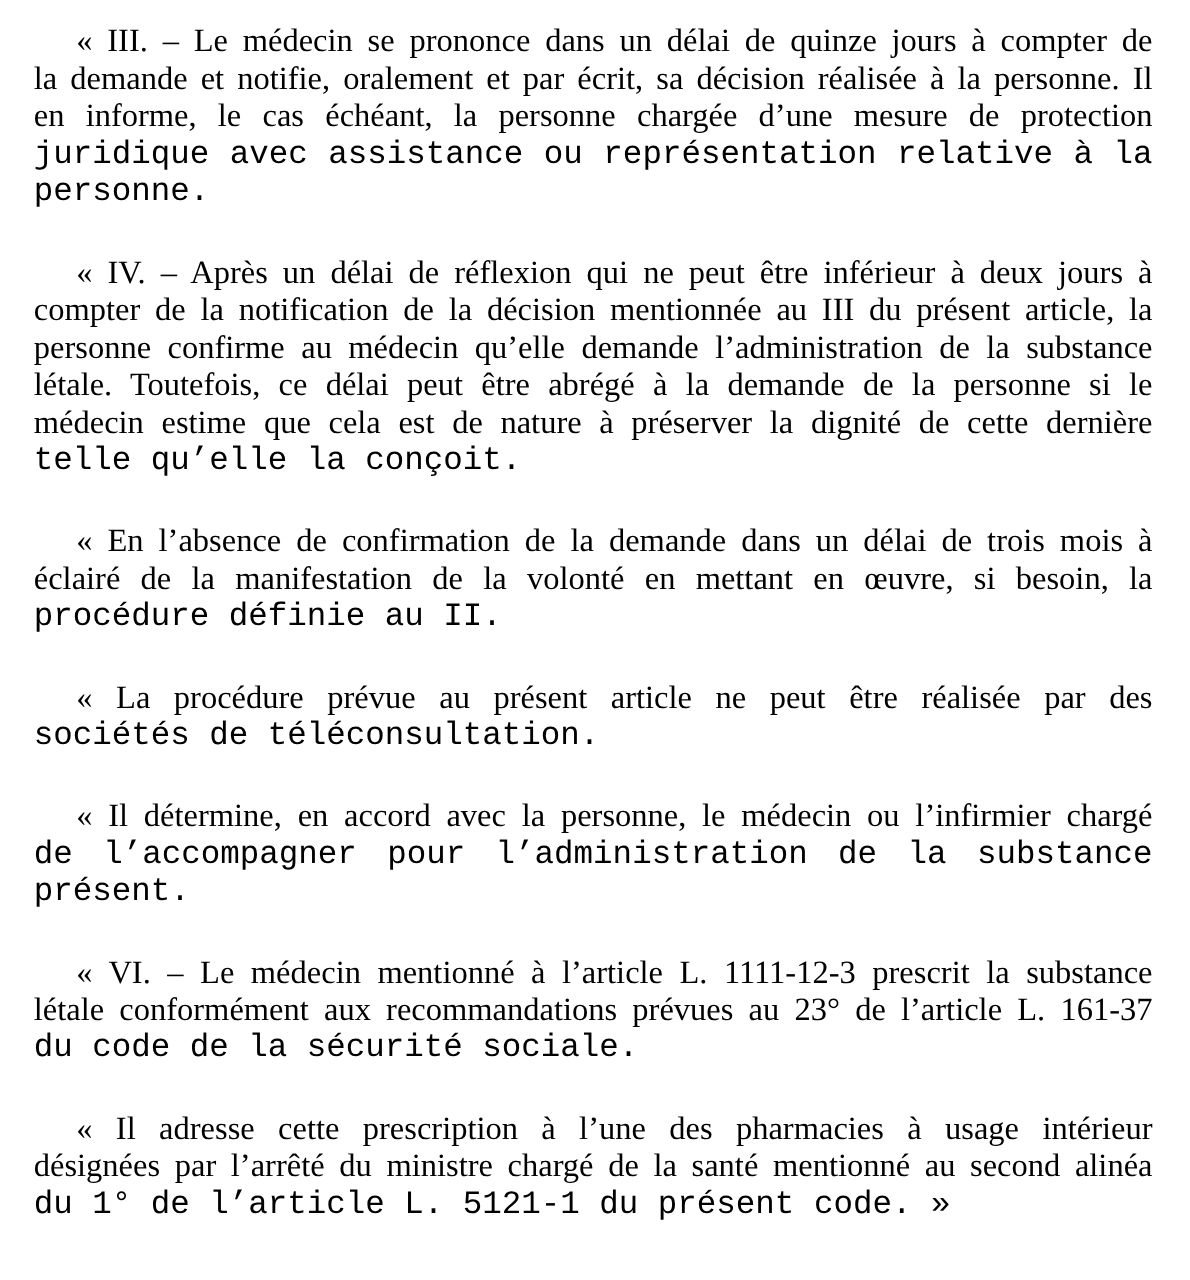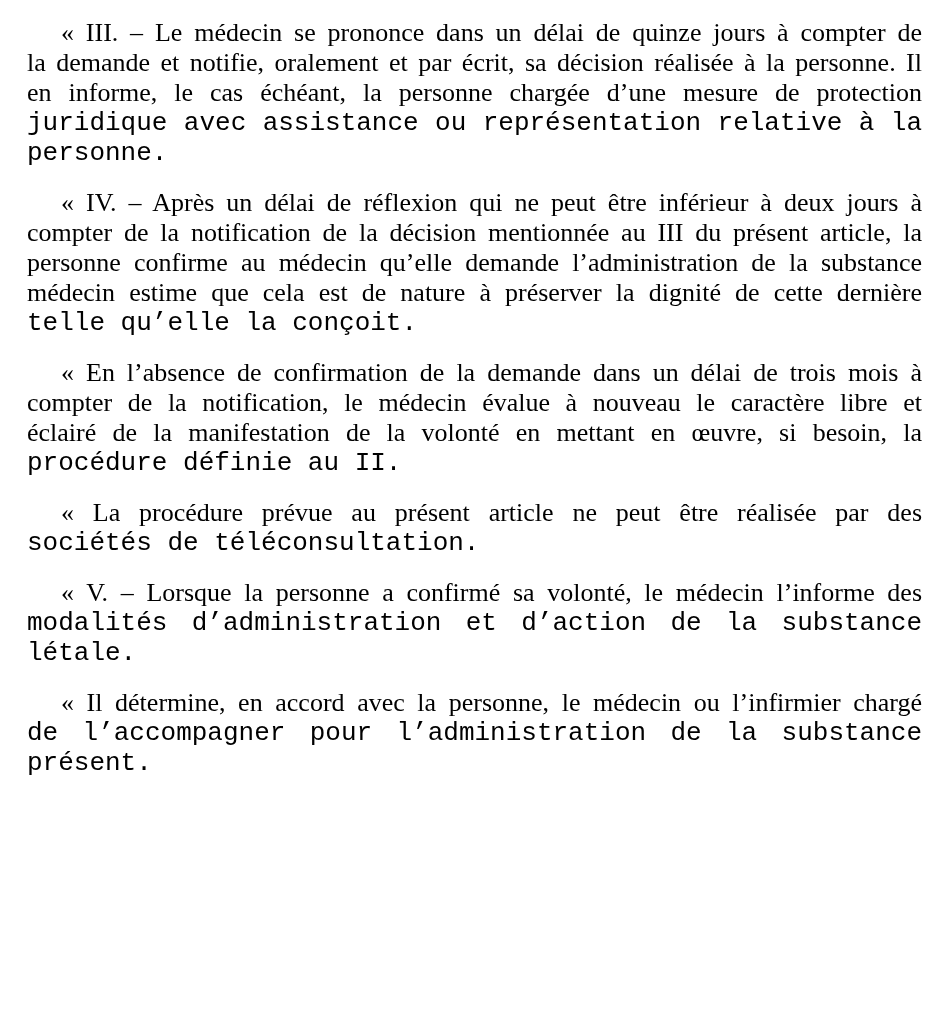--- a/index.html
+++ b/index.html
@@ -14,21 +14,21 @@
     font-family: "Liberation Serif", "DejaVu Serif", serif;
     font-size: 26px;
     line-height: 30px;
     color: #000000;
     -webkit-font-smoothing: antialiased;
   }
   .page {
     padding: 18px 30px 16px 27px; 
   }
   .para + .para {
-    margin-top: 20px;
+    margin-top: 35px;
   }
   .line {
     text-align: justify;
     text-align-last: justify;
   }
   .line.first {
     padding-left: 34px; 
   }
   .line.last {
     text-align-last: left;
@@ -44,41 +44,47 @@
     <div class="line first">« III. – Le médecin se prononce dans un délai de quinze jours à compter de</div>
     <div class="line">la demande et notifie, oralement et par écrit, sa décision réalisée à la personne. Il</div>
     <div class="line">en informe, le cas échéant, la personne chargée d’une mesure de protection</div>
     <div class="line last">juridique avec assistance ou représentation relative à la personne.</div>
   </div>
 
   <div class="para">
     <div class="line first">« IV. – Après un délai de réflexion qui ne peut être inférieur à deux jours à</div>
     <div class="line">compter de la notification de la décision mentionnée au III du présent article, la</div>
     <div class="line">personne confirme au médecin qu’elle demande l’administration de la substance</div>
+    <div class="line">létale. Toutefois, ce délai peut être abrégé à la demande de la personne si le</div>
     <div class="line">médecin estime que cela est de nature à préserver la dignité de cette dernière</div>
     <div class="line last">telle qu’elle la conçoit.</div>
   </div>
 
   <div class="para">
     <div class="line first">« En l’absence de confirmation de la demande dans un délai de trois mois à</div>
-    <div class="line">compter de la notification, le médecin évalue à nouveau le caractère libre et</div>
     <div class="line">éclairé de la manifestation de la volonté en mettant en œuvre, si besoin, la</div>
     <div class="line last">procédure définie au II.</div>
   </div>
 
   <div class="para">
     <div class="line first">« La procédure prévue au présent article ne peut être réalisée par des</div>
     <div class="line last">sociétés de téléconsultation.</div>
   </div>
 
-  <div class="para">
-    <div class="line first">« V. – Lorsque la personne a confirmé sa volonté, le médecin l’informe des</div>
-    <div class="line last">modalités d’administration et d’action de la substance létale.</div>
-  </div>
 
   <div class="para">
     <div class="line first">« Il détermine, en accord avec la personne, le médecin ou l’infirmier chargé</div>
     <div class="line last">de l’accompagner pour l’administration de la substance présent.</div>
   </div>
 
+  <div class="para">
+    <div class="line first">« VI. – Le médecin mentionné à l’article L. 1111-12-3 prescrit la substance</div>
+    <div class="line">létale conformément aux recommandations prévues au 23° de l’article L. 161-37</div>
+    <div class="line last">du code de la sécurité sociale.</div>
+  </div>
 
+  <div class="para">
+    <div class="line first">« Il adresse cette prescription à l’une des pharmacies à usage intérieur</div>
+    <div class="line">désignées par l’arrêté du ministre chargé de la santé mentionné au second alinéa</div>
+    <div class="line last">du 1° de l’article L. 5121-1 du présent code. »</div>
+  </div>
 
 </div>
 
 </body></html>

